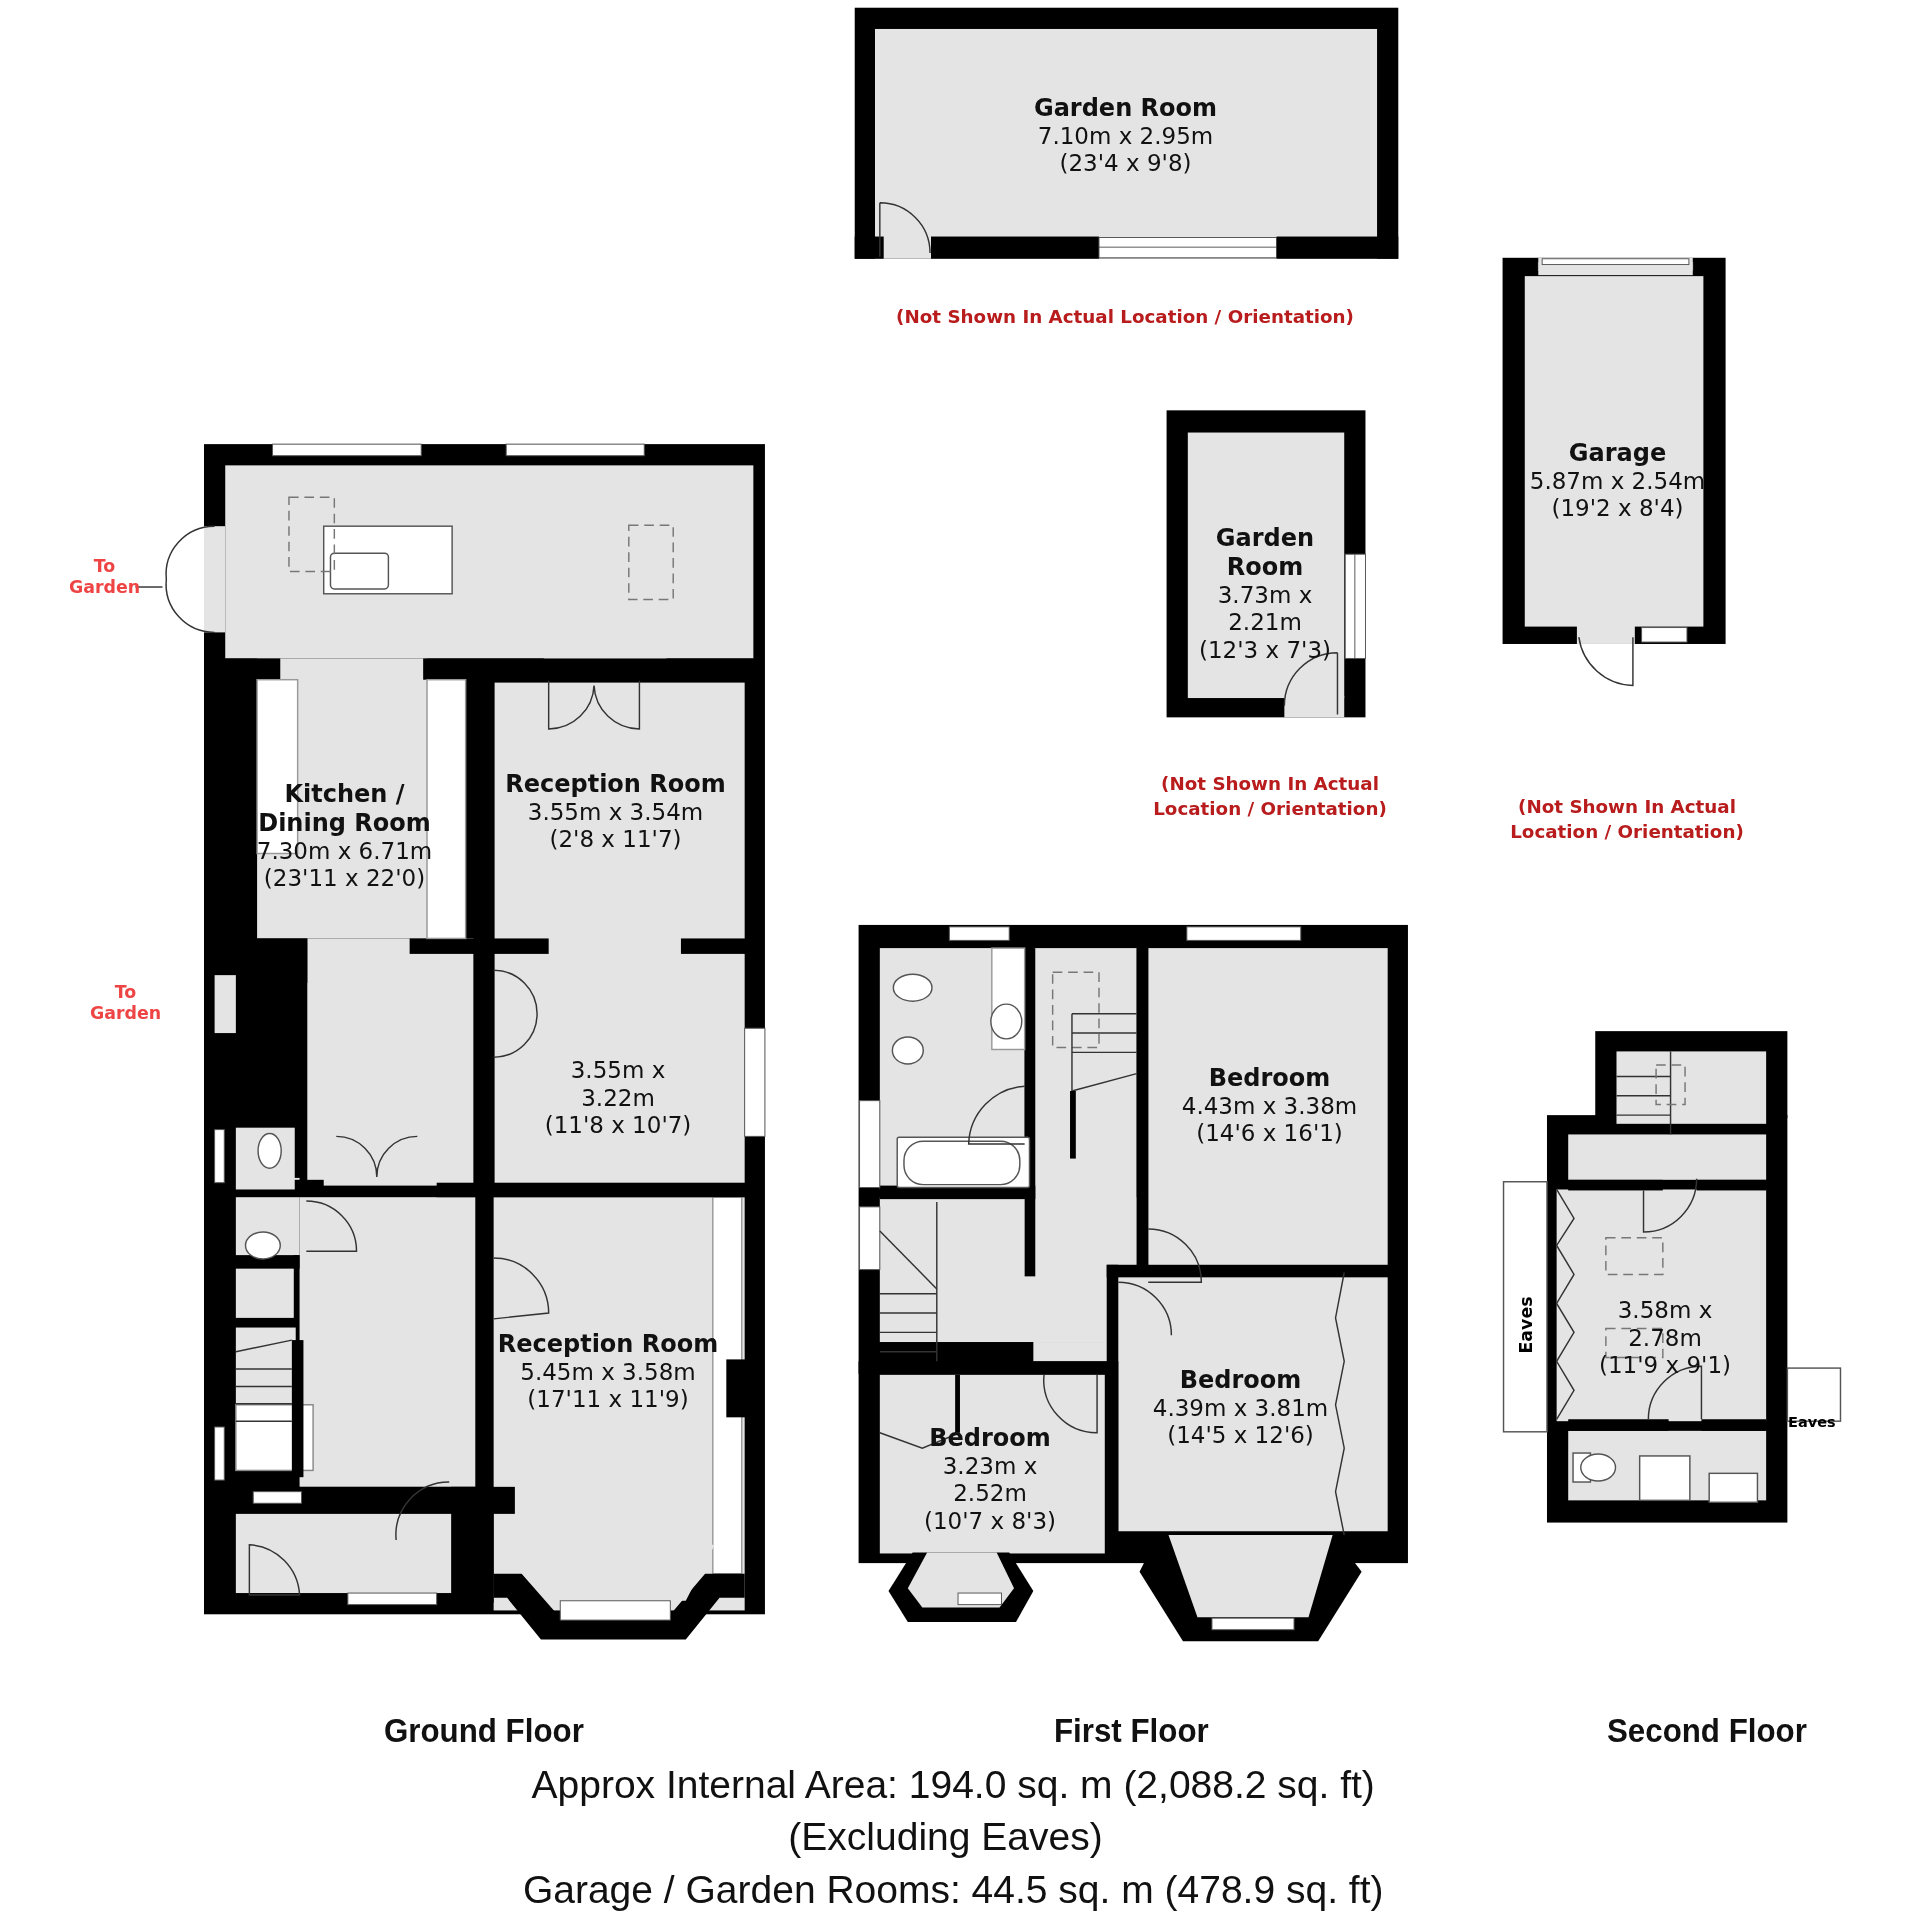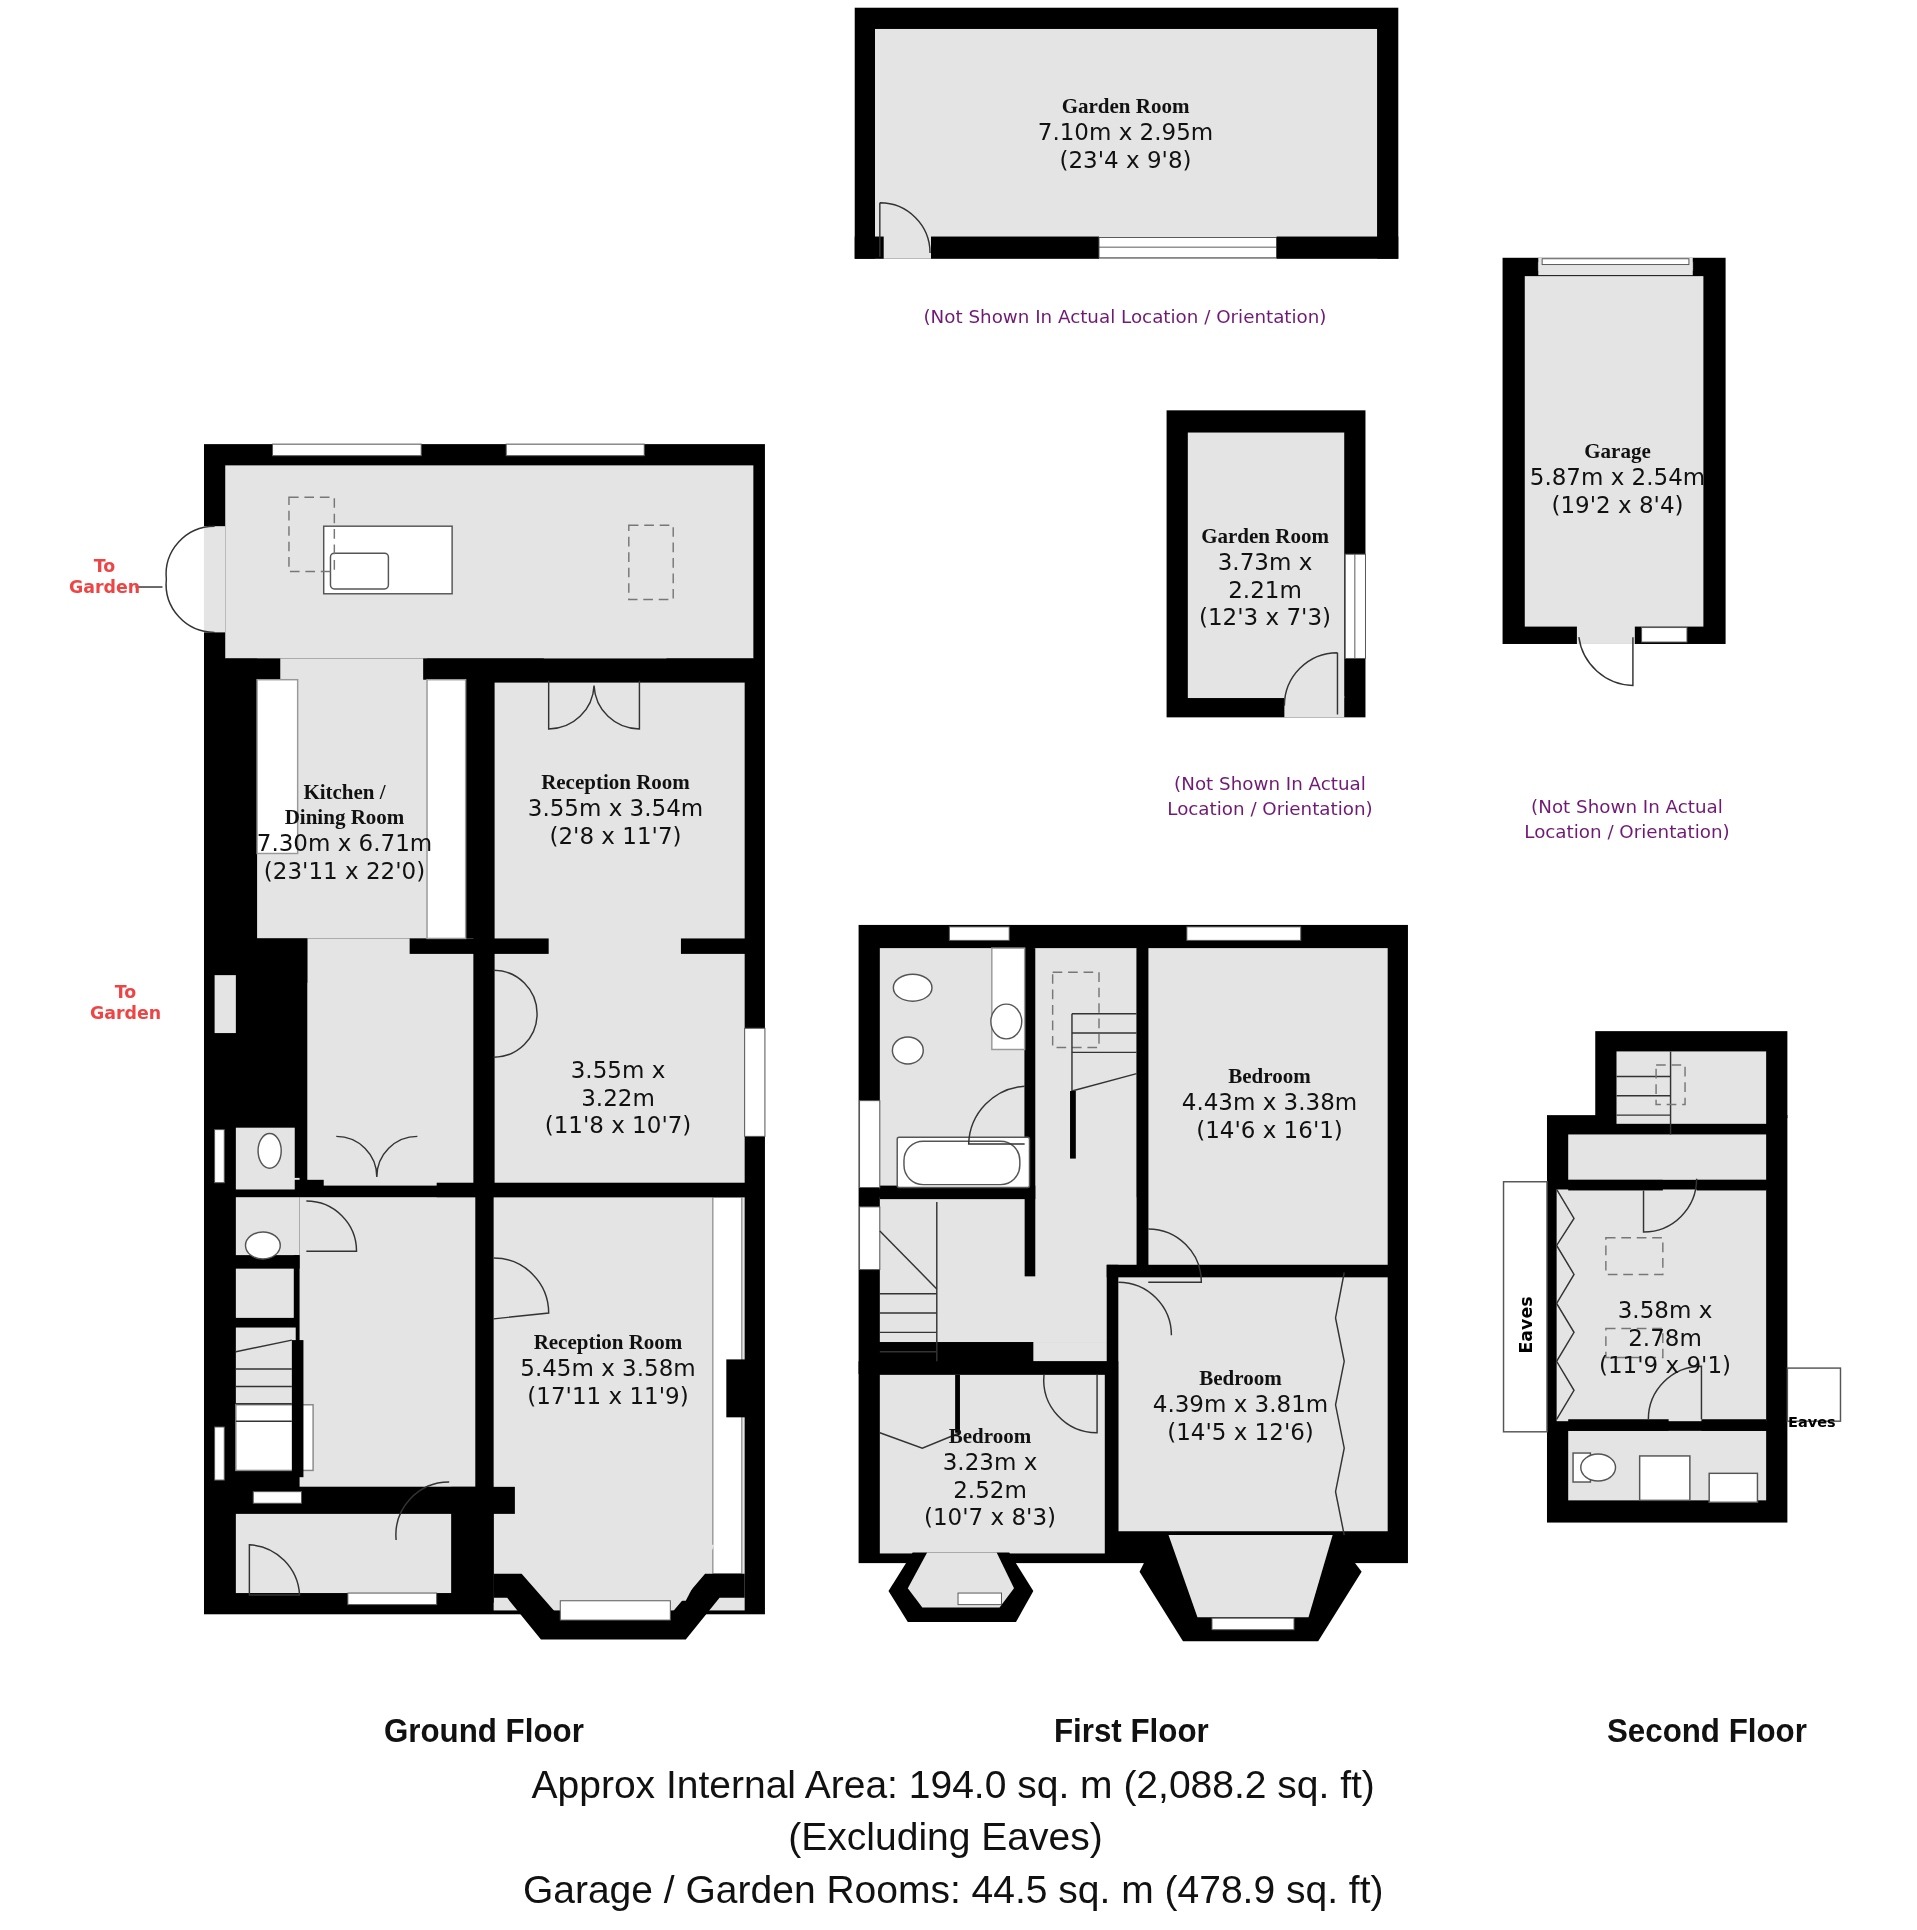--- a/index.html
+++ b/index.html
@@ -5,23 +5,23 @@
   html, body { margin: 0; padding: 0; background: #ffffff; }
   body { width: 1918px; height: 1930px; position: relative; overflow: hidden; font-family: "DejaVu Sans", sans-serif; }
   svg.plan { position: absolute; left: 0; top: 0; width: 1918px; height: 1930px; }
   .floor { fill: #e4e4e4; }
   .wall { fill: #000000; }
   .win { fill: #ffffff; stroke: #555555; stroke-width: 1; }
   .fixture { fill: #ffffff; stroke: #555555; stroke-width: 1.5; }
   .line { fill: none; stroke: #333333; stroke-width: 1.5; }
   .dash { fill: none; stroke: #777777; stroke-width: 1.5; stroke-dasharray: 10 6; }
   .label { position: absolute; text-align: center; color: #111111; line-height: 1.2; }
-  .label .name { display: block; font-weight: bold; font-size: 21px; font-family: Liberation Serif, serif; }
+  .label .name { display: block; font-weight: bold; font-size: 24px; }
   .label .dim { display: block; font-size: 23px; }
-  .note { position: absolute; text-align: center; font-weight: normal; font-size: 18.3px; color: #701a75; line-height: 1.35; }
+  .note { position: absolute; text-align: center; font-weight: bold; font-size: 18.3px; color: #b91c1c; line-height: 1.35; }
   .floor-title { position: absolute; font-weight: bold; font-size: 34px; color: #111; font-family: "Liberation Sans", sans-serif; transform: scaleX(0.92); transform-origin: left top; }
   .area-line { position: absolute; left: 0; width: 1918px; text-align: center; font-family: "Liberation Sans", sans-serif; font-size: 39px; color: #111; }
   .garden-arrow { position: absolute; font-weight: bold; font-size: 17.4px; color: #ef4444; text-align: center; line-height: 1.2; }
   .eaves-v { position: absolute; font-weight: bold; font-size: 17.4px; transform: rotate(-90deg); transform-origin: center; }
   .eaves-h { position: absolute; font-weight: bold; font-size: 14.5px; }
 </style>
 </head>
 <body>
 
 <svg class="plan" viewBox="0 0 1986 1999" xmlns="http://www.w3.org/2000/svg">

